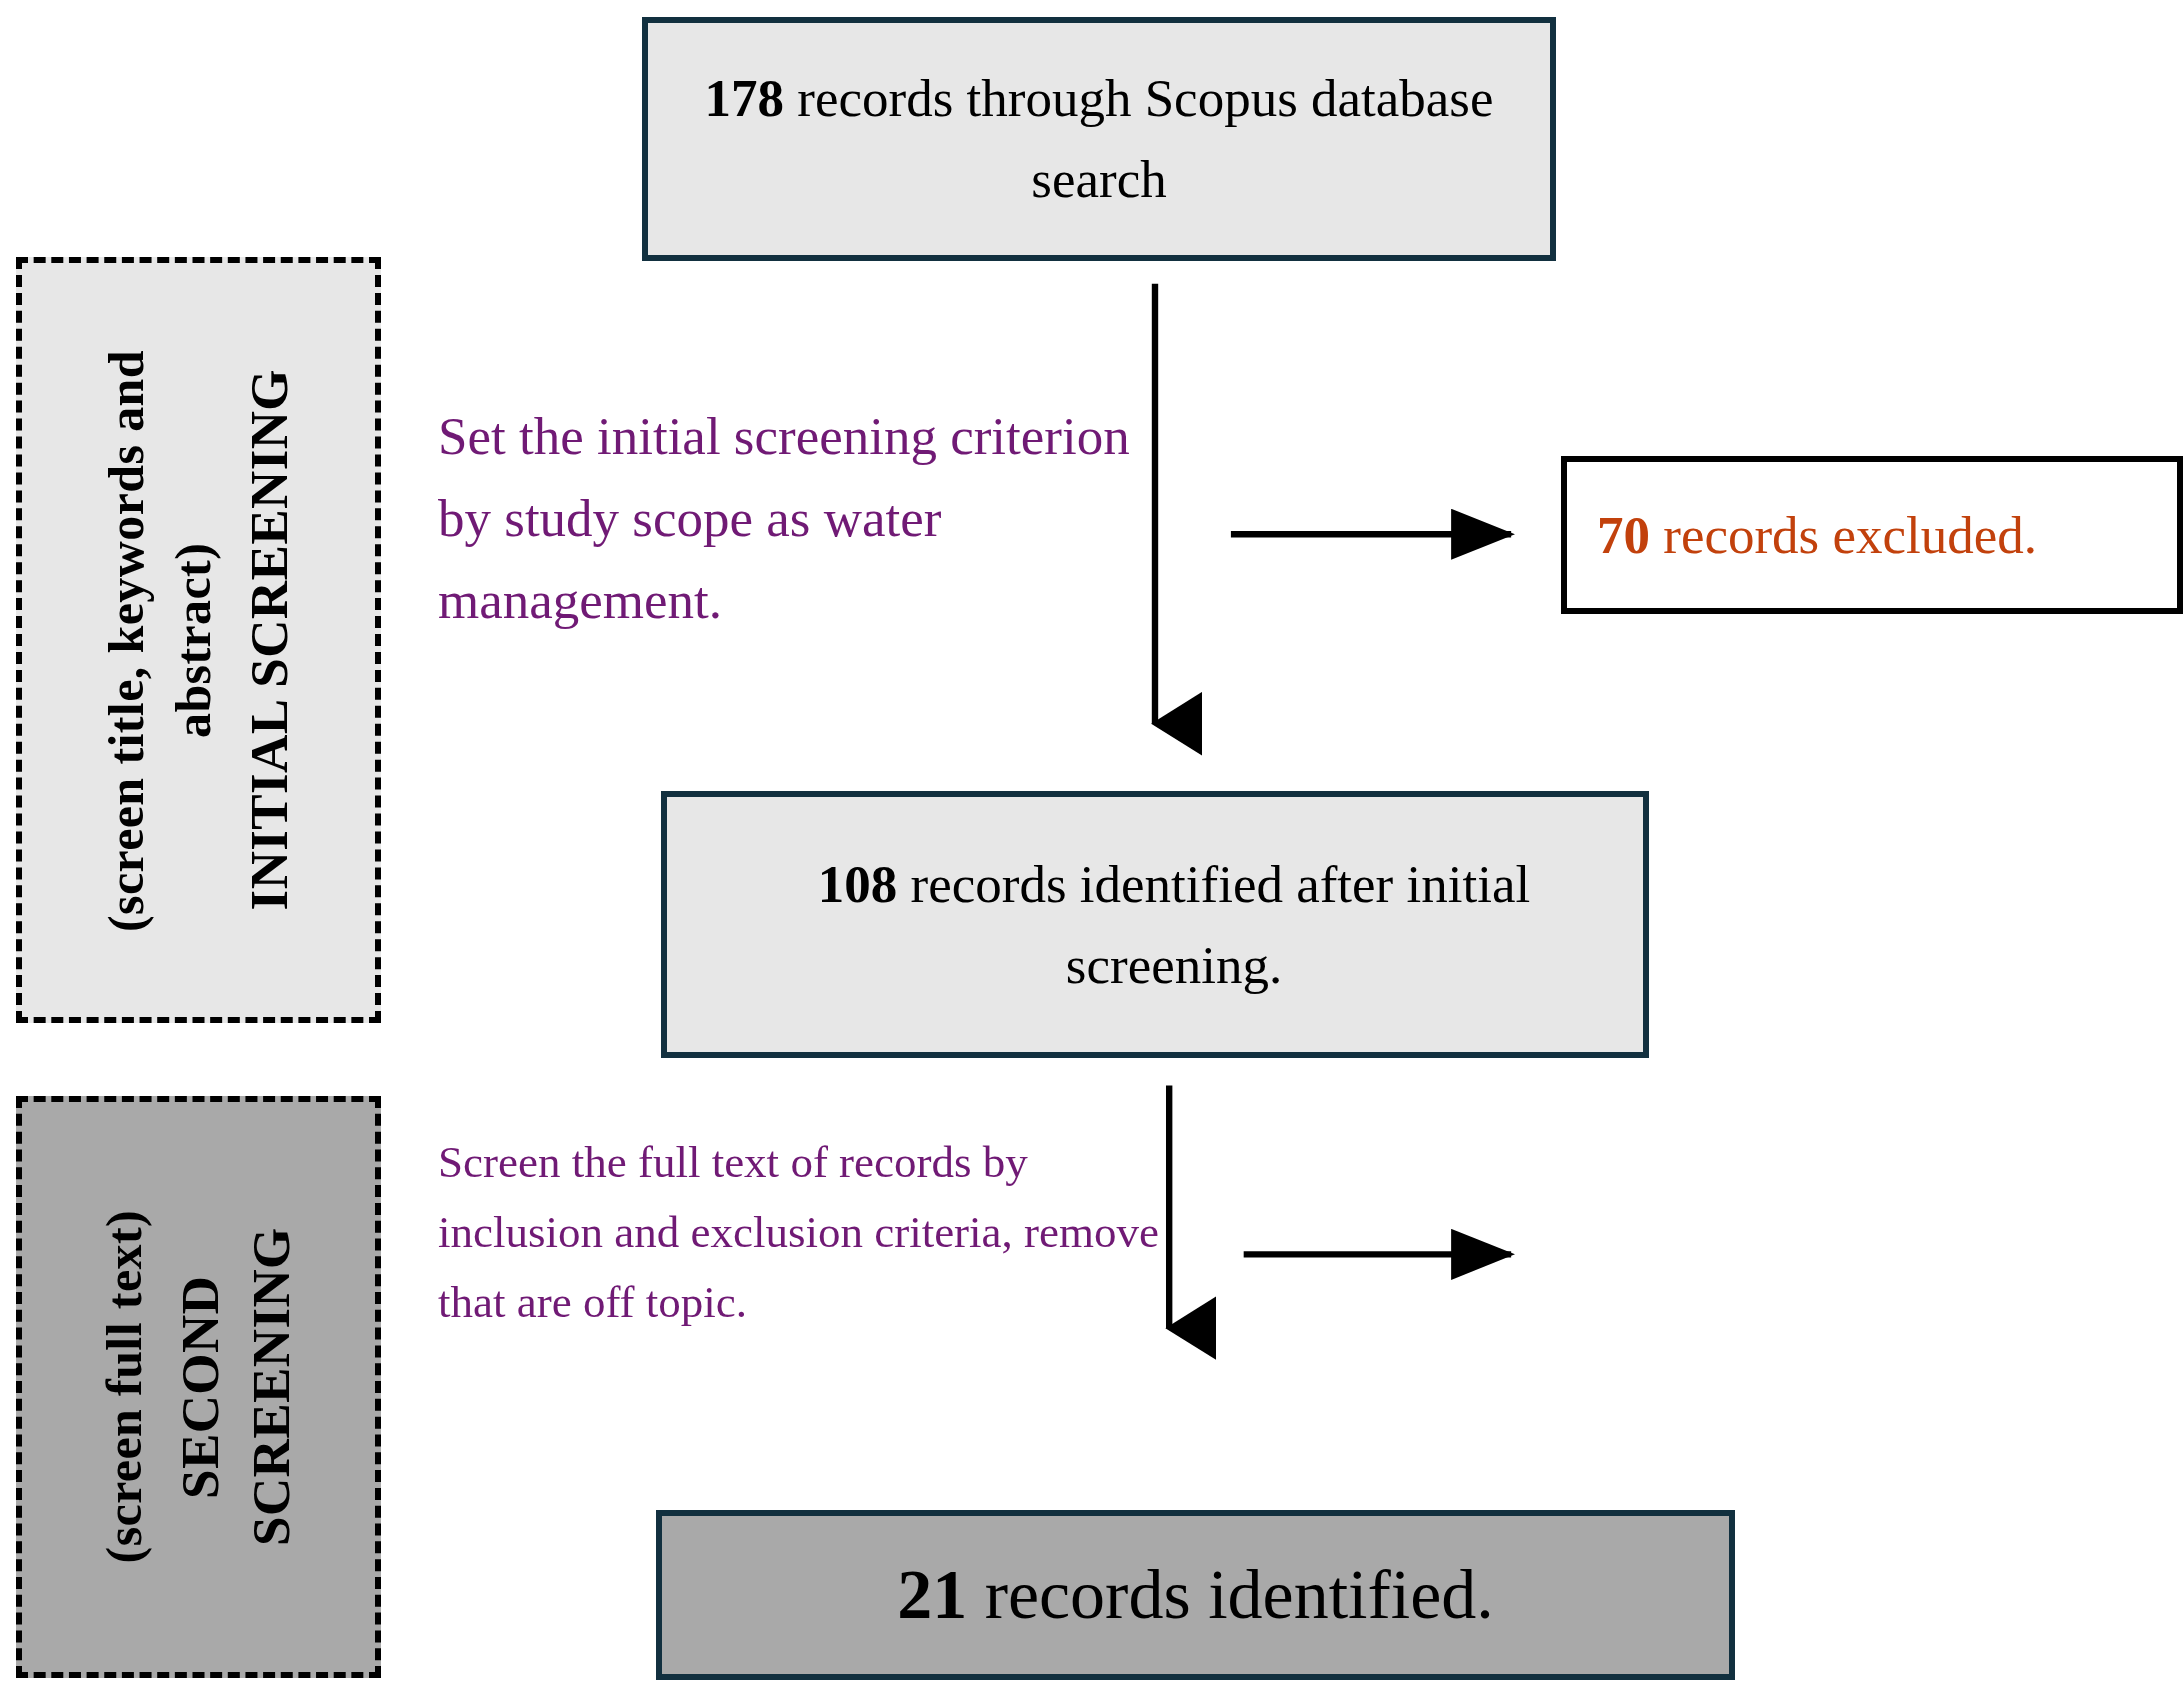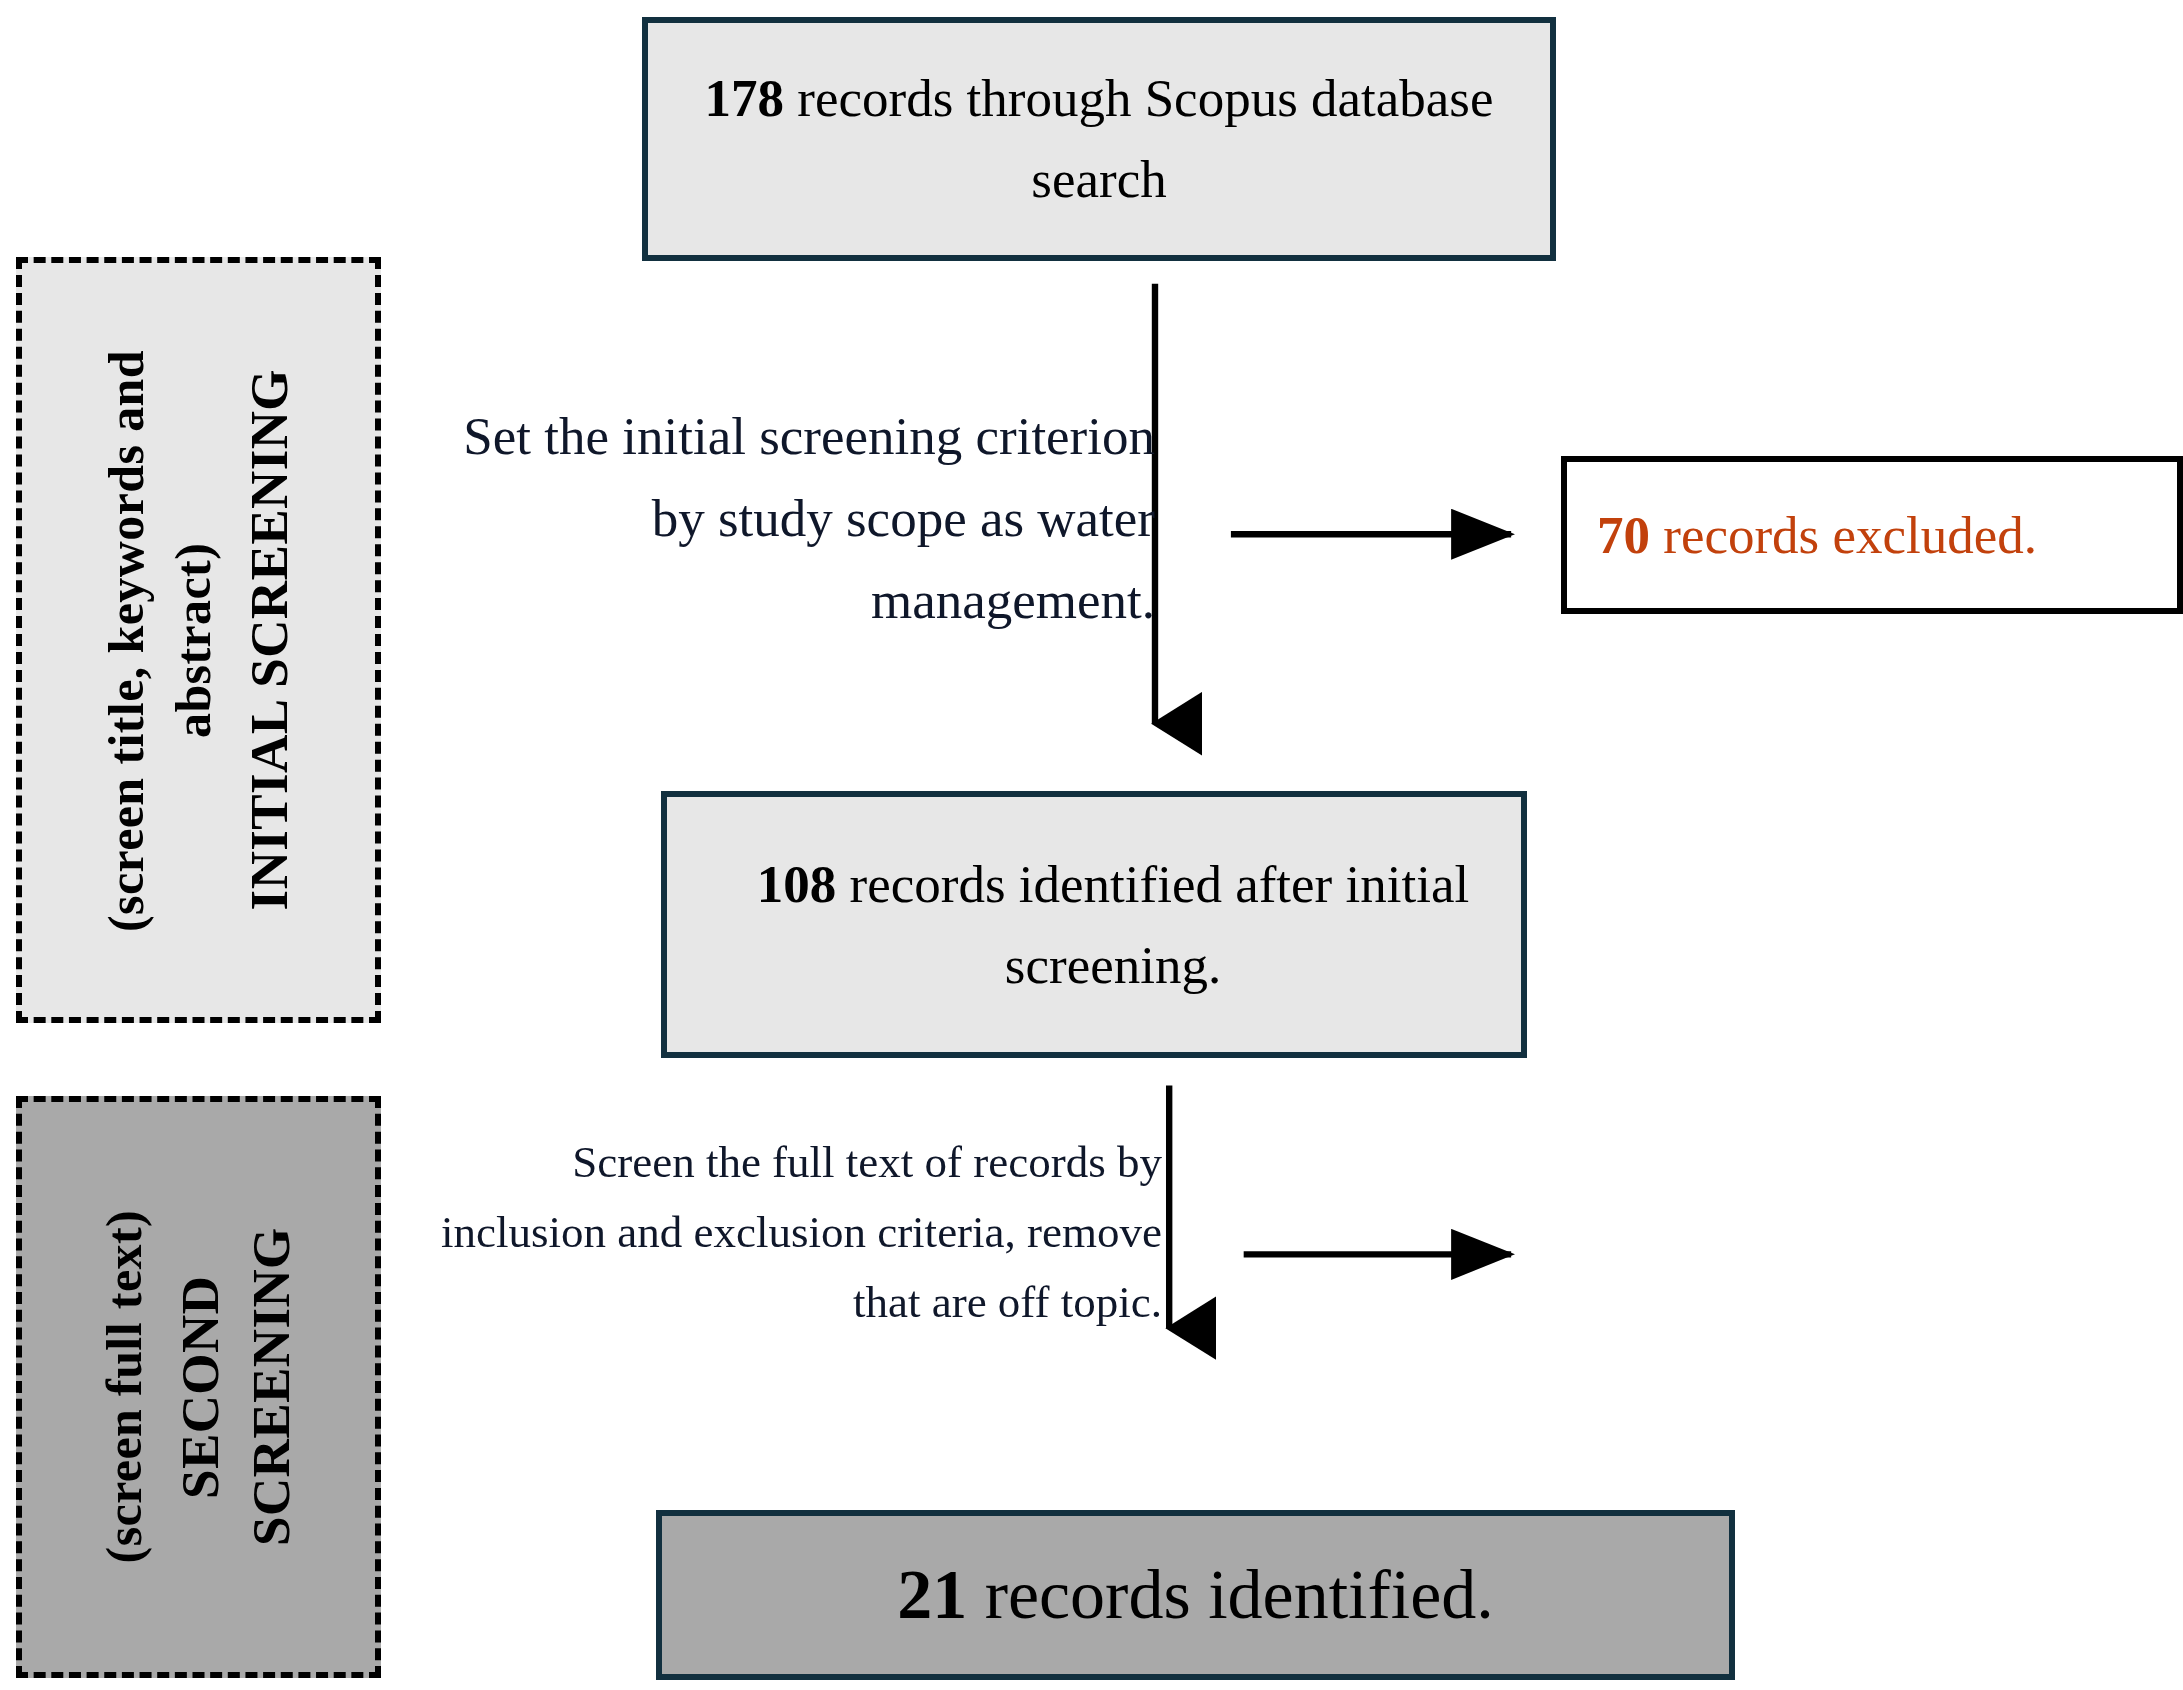--- a/index.html
+++ b/index.html
@@ -66,24 +66,23 @@
     color: #000000;
     line-height: 1.34;
     letter-spacing: 0.4px;
   }
   .vtext.title   { font-size: 53px; }
   .vtext.subtitle{ font-size: 50px; }
 
   
   .annot {
     position: absolute;
-    color: #0f172a;
+    color: #701a75;
     line-height: 1.55;
     white-space: pre-line;
-    text-align: right;
   }
 
   
   #arrow-layer {
     position: absolute;
     left: 0; top: 0;
     width: 2183px; height: 1690px;
     pointer-events: none;
   }
 
@@ -130,21 +129,21 @@
   </div>
 
   <div class="annot" style="left:438px; top:395px; width:717px; font-size:53px;">Set the initial screening criterion by study scope as water management.</div>
 
   <div class="excl-box" style="left:1561px; top:456px; width:622px; height:158px; font-size:53px;">
     <div class="inner">
       <span class="num">70</span><span> records excluded.</span>
     </div>
   </div>
 
-  <div class="proc-box fill-light" style="left:661px; top:791px; width:866px; height:267px; font-size:53px;padding-left:38px;">
+  <div class="proc-box fill-light" style="left:661px; top:791px; width:988px; height:267px; font-size:53px;padding-left:38px;">
     <div class="inner">
       <span class="num">108</span><span> records identified after initial screening.</span>
     </div>
   </div>
 
   <div class="annot" style="left:438px; top:1128px; width:724px; font-size:45px;">Screen the full text of records by inclusion and exclusion criteria, remove that are off topic.</div>
 
 
   <div class="proc-box fill-mid" style="left:656px; top:1510px; width:1079px; height:170px; font-size:70px;">
     <div class="inner">

